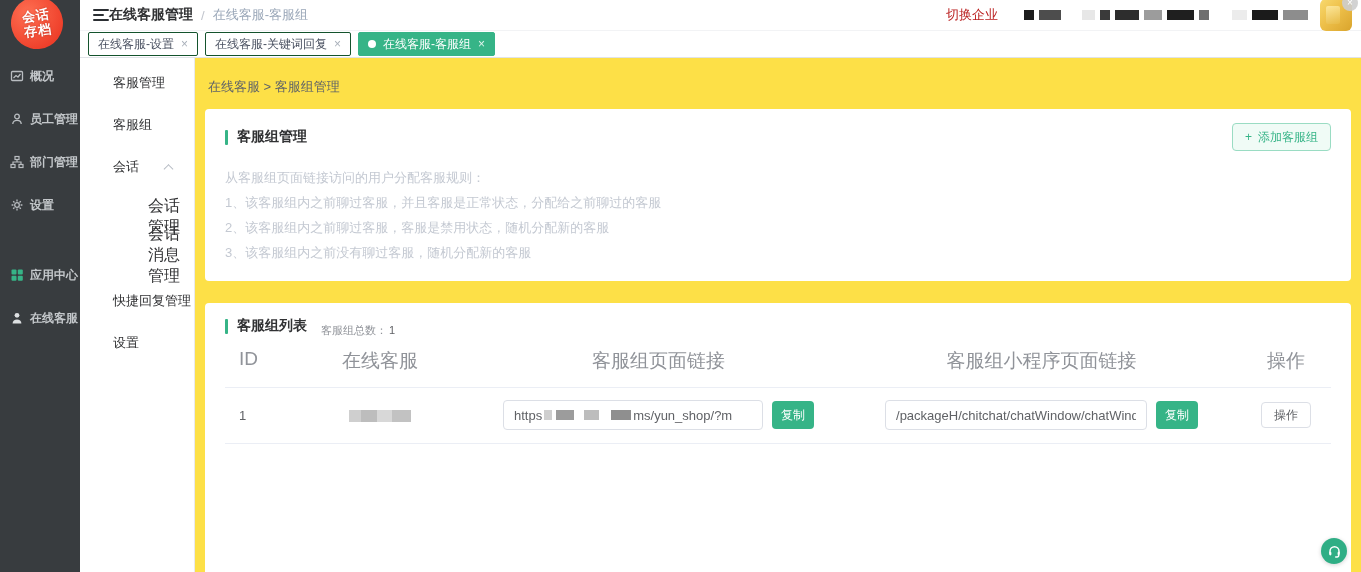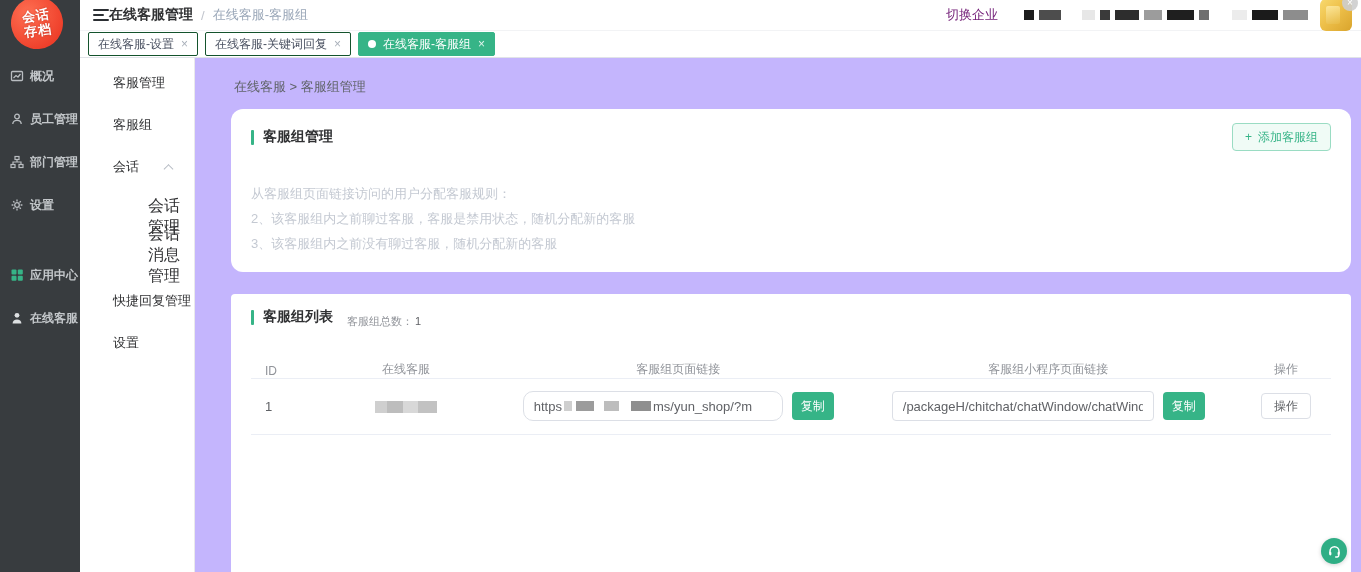--- a/index.html
+++ b/index.html
@@ -24,21 +24,21 @@
   
   .top-header { position:absolute; left:80px; top:0; right:0; height:31px; background:#fff;
                 display:flex; align-items:center; border-bottom:1px solid #f2f3f5; z-index:5; }
   .collapse-icon { margin-left:13px; width:16px; display:flex; flex-direction:column; gap:3px; cursor:pointer; }
   .collapse-icon i { display:block; height:2px; background:#2b2f33; border-radius:1px; }
   .collapse-icon i:nth-child(2) { width:11px; }
   .header-title { font-size:14px; font-weight:bold; color:#303133; }
   .header-sep { margin:0 8px; color:#c0c4cc; font-size:13px; }
   .header-sub { font-size:13px; color:#9aa7b8; }
   .header-right { margin-left:auto; display:flex; align-items:center; }
-  .switch-company { color:#701a75; font-size:13px; margin-right:26px; cursor:pointer;font-family:Liberation Mono, monospace; }
+  .switch-company { color:#b91c1c; font-size:13px; margin-right:26px; cursor:pointer;font-family:Liberation Mono, monospace; }
   .redaction { display:flex; align-items:center; gap:5px; margin-right:12px; }
   .rb { display:inline-block; height:10px; }
   .rb1{width:10px;background:#1d1d1d;} .rb2{width:22px;background:#4d4d4d;margin-right:16px;}
   .rb3{width:13px;background:#e7e7e7;} .rb4{width:10px;background:#3a3a3a;}
   .rb5{width:24px;background:#2d2d2d;} .rb6{width:18px;background:#9c9c9c;}
   .rb7{width:27px;background:#1f1f1f;} .rb8{width:10px;background:#6f6f6f;margin-right:18px;}
   .rb9{width:15px;background:#ececec;} .rb10{width:26px;background:#1b1b1b;}
   .rb11{width:25px;background:#8d8d8d;}
   .avatar { width:32px; height:32px; border-radius:6px; margin-right:9px; position:relative; cursor:pointer;
             background:linear-gradient(135deg,#f8d96e 0%,#eec04a 45%,#d9a42c 100%); }
@@ -65,51 +65,51 @@
   .menu-item { height:42px; display:flex; align-items:center; padding-left:33px; font-size:13px;
                color:#303133; cursor:pointer; position:relative; }
   .submenu { padding-top:10px; padding-bottom:6px; }
   .submenu-item { height:38px; display:flex; align-items:center; padding-left:68px; font-size:16px;
                   color:#303133; cursor:pointer; }
   .chevron-up { position:absolute; right:22px; top:50%; width:7px; height:7px;
                 border-left:1.5px solid #b6bcc4; border-top:1.5px solid #b6bcc4;
                 transform:translateY(-20%) rotate(45deg); }
 
   
-  .content { position:absolute; left:195px; top:58px; right:0; bottom:0; background:#c4b5fd; overflow:hidden;padding-left:26px; }
+  .content { position:absolute; left:195px; top:58px; right:0; bottom:0; background:#fde047; overflow:hidden; }
   .breadcrumb { padding:20px 0 13px 13px; font-size:13px; color:#5f6368; }
-  .card { background:#fff; border-radius:12px; margin:0 10px; }
+  .card { background:#fff; border-radius:4px; margin:0 10px; }
   .card1 { padding:14px 20px 16px; }
   .card-head { display:flex; align-items:center; }
   .sec-title { display:flex; align-items:center; gap:9px; font-size:14px; font-weight:bold; color:#303133; }
   .bar { width:3px; height:15px; background:#36b487; border-radius:1px; }
   .add-btn { margin-left:auto; height:28px; display:flex; align-items:center; gap:6px; padding:0 12px;
              background:#f0fbf6; border:1px solid #9adcc3; color:#36b487; font-size:12px;
              border-radius:4px; cursor:pointer; }
-  .rules { margin-top:30px; }
+  .rules { margin-top:14px; }
   .rule { font-size:13px; color:#c4c9d2; height:25px; line-height:25px; }
 
   .card2 { margin-top:22px; padding:14px 20px 0; height:320px; border-radius:4px 4px 0 0; }
   .list-head { display:flex; align-items:baseline; gap:14px; }
   .total { font-size:11px; color:#909399; }
   .total .num { color:#606266; margin-left:2px; }
 
   .table { margin-top:10px; }
-  .thead { display:flex; align-items:flex-end; height:40px; font-size:12px; color:#909399;
+  .thead { display:flex; align-items:flex-start; height:40px; font-size:19px; color:#909399;
            border-bottom:1px solid #ebeef5; }
   .trow { display:flex; align-items:center; height:56px; font-size:13px; color:#606266;
           border-bottom:1px solid #ebeef5; }
   .col-id { width:60px; padding-left:14px; }
   .col-name { width:190px; text-align:center; }
   .col-link { flex:1.15; display:flex; align-items:center; justify-content:center; gap:9px; text-align:center; }
   .col-mini { flex:1.25; display:flex; align-items:center; justify-content:center; gap:9px; text-align:center; }
   .thead .col-link, .thead .col-mini { display:block; }
   .col-action { width:90px; text-align:center; }
 
-  .fake-input { width:260px; height:30px; border:1px solid #dcdfe6; border-radius:10px; background:#fff;
+  .fake-input { width:260px; height:30px; border:1px solid #dcdfe6; border-radius:4px; background:#fff;
                 display:flex; align-items:center; padding:0 10px; overflow:hidden; white-space:nowrap;
                 color:#606266; font-size:13px; }
   .lr { display:inline-block; height:10px; margin:0 2px; flex:0 0 auto; }
   .lr1{width:8px;background:#cfcfcf;} .lr2{width:18px;background:#9c9c9c;}
   .lr3{width:15px;background:#bdbdbd;margin-left:8px;} .lr4{width:20px;background:#8f8f8f;margin-left:10px;}
   .mini-input { width:262px; height:30px; border:1px solid #dcdfe6; border-radius:4px; background:#fff;
                 padding:0 10px; color:#606266; font-size:13px; outline:none; }
   .copy-btn { width:42px; height:28px; background:#36b487; color:#fff; font-size:12px; border:none;
               border-radius:4px; cursor:pointer; }
   .action-btn { height:26px; padding:0 12px; background:#fff; border:1px solid #dcdfe6; border-radius:4px;
@@ -262,20 +262,21 @@
         <span class="bar"></span>
         <span>客服组管理</span>
       </div>
       <button class="add-btn">
         <span>+</span>
         <span>添加客服组</span>
       </button>
     </div>
     <div class="rules">
       <div class="rule">从客服组页面链接访问的用户分配客服规则：</div>
+      <div class="rule">1、该客服组内之前聊过客服，并且客服是正常状态，分配给之前聊过的客服</div>
       <div class="rule">2、该客服组内之前聊过客服，客服是禁用状态，随机分配新的客服</div>
       <div class="rule">3、该客服组内之前没有聊过客服，随机分配新的客服</div>
     </div>
   </section>
 
   <section class="card card2">
     <div class="list-head">
       <div class="sec-title">
         <span class="bar"></span>
         <span>客服组列表</span>

